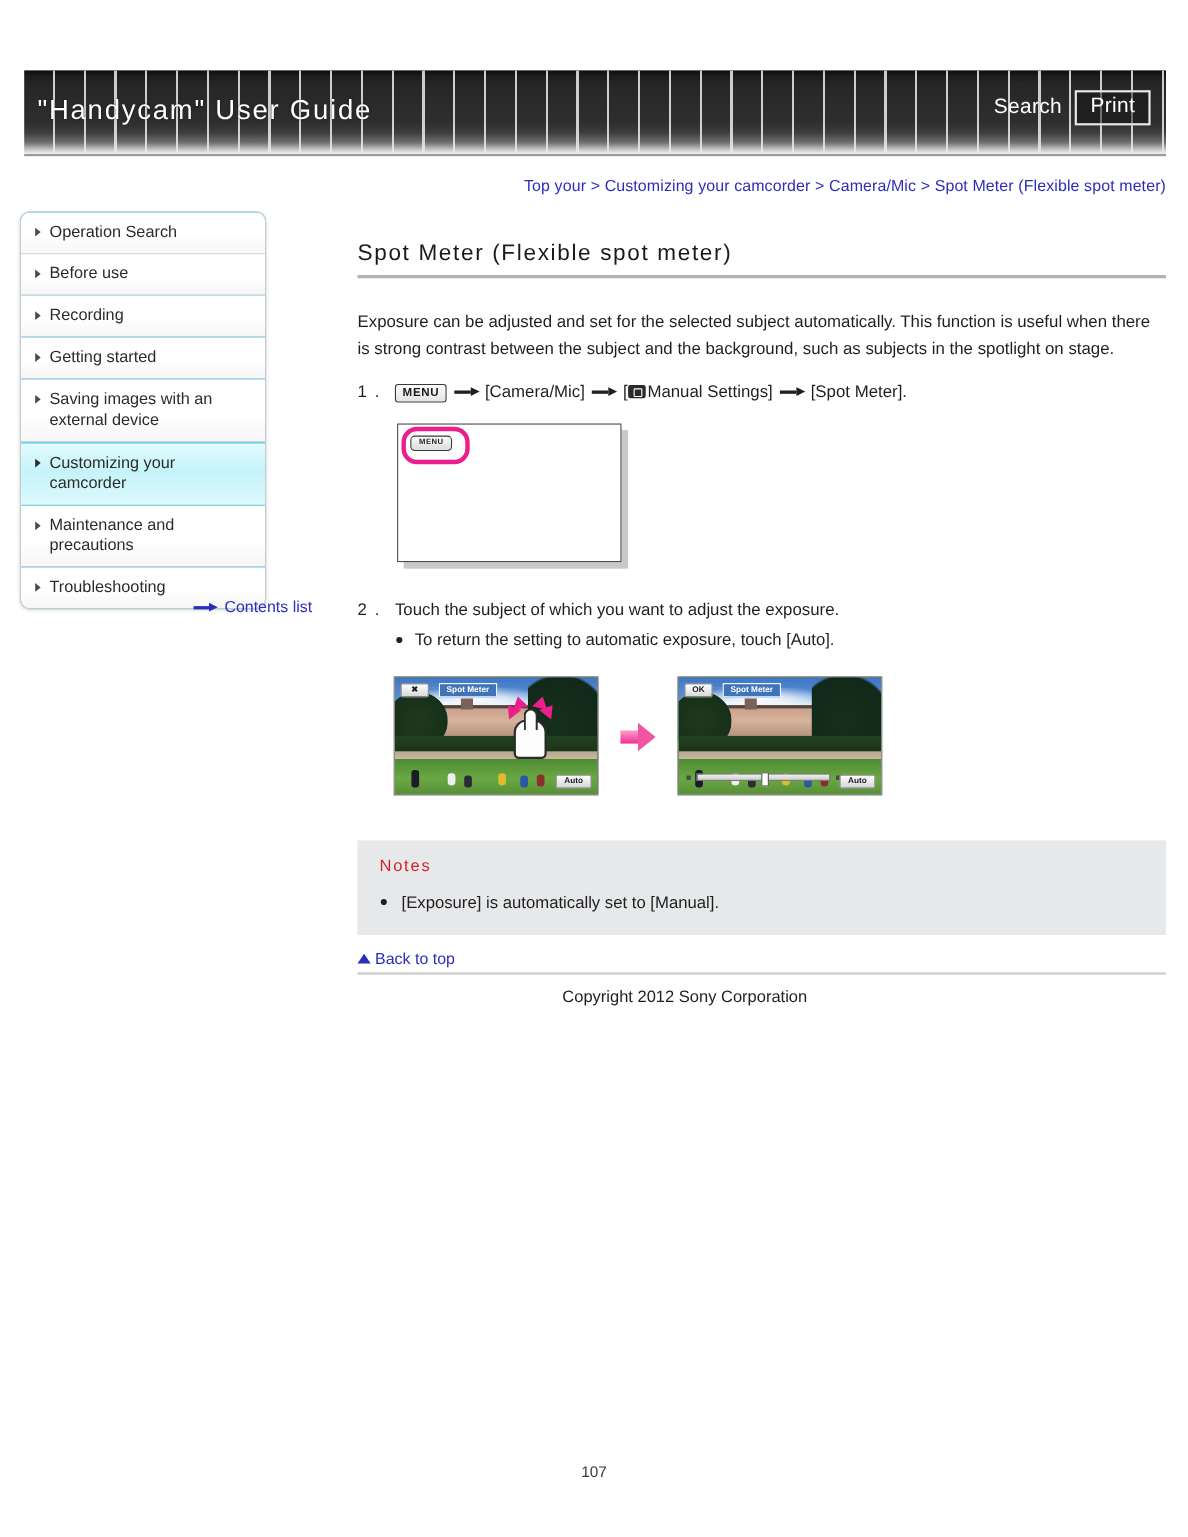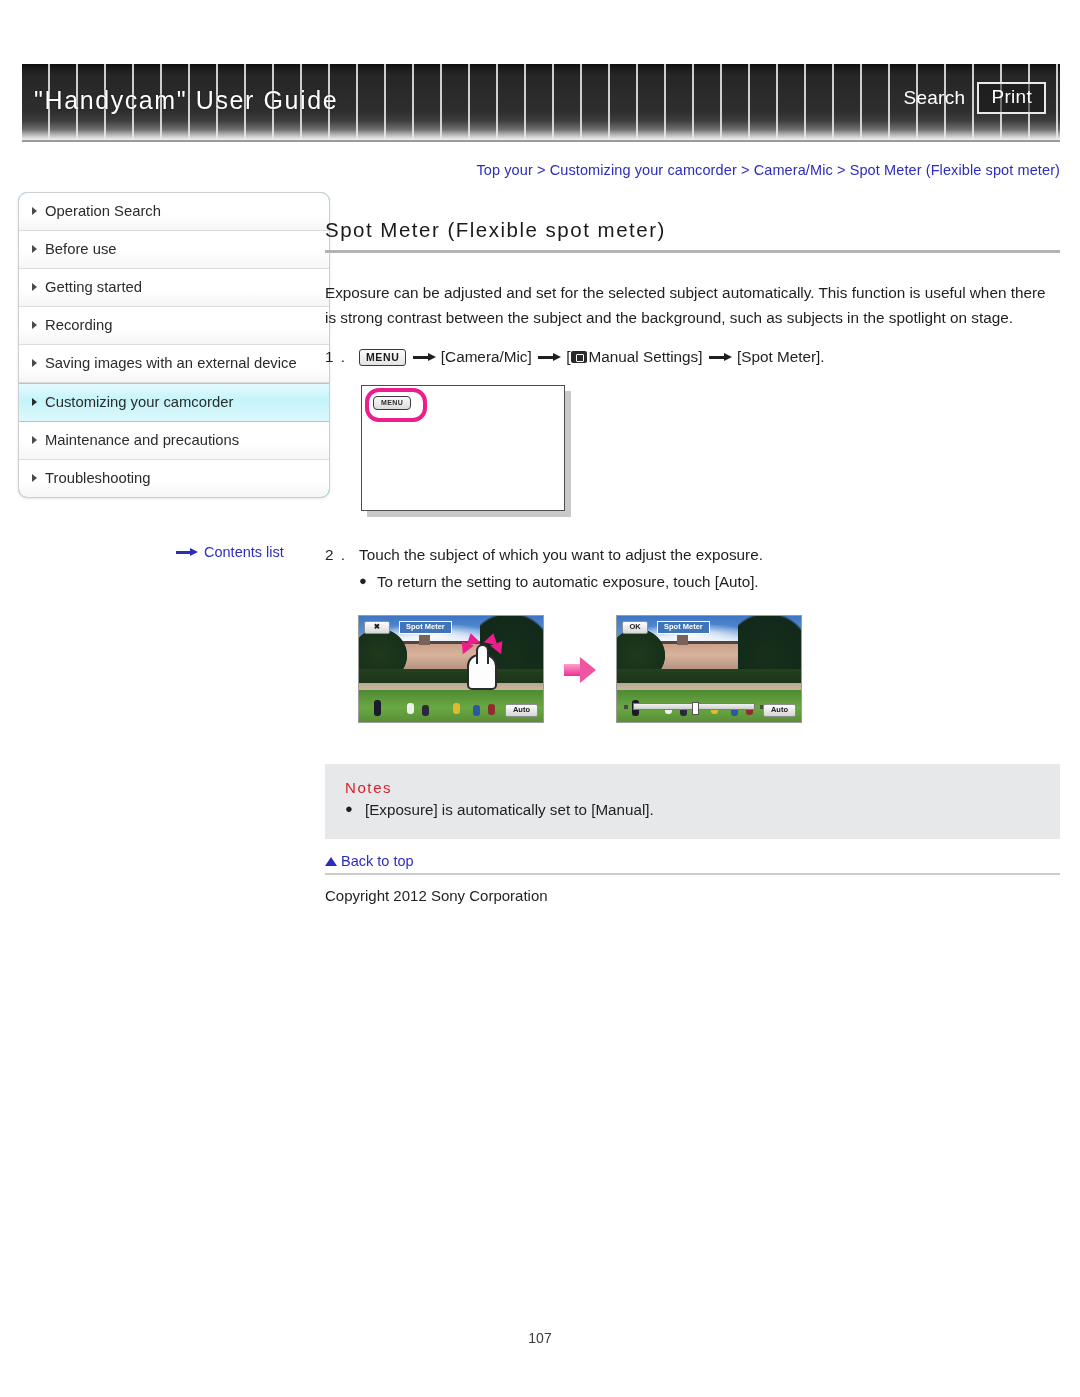--- a/index.html
+++ b/index.html
@@ -100,21 +100,21 @@
     white-space: nowrap;
   }
   .breadcrumb .crumb { color: #2d2dbb; cursor: pointer; }
   .breadcrumb .sep { color: #2d2dbb; }
 
   
   .sidebar {
     position: absolute;
     left: 18px;
     top: 192px;
-    width: 312px;
+    width: 224px;
     border: 1px solid #cfcfcf;
     border-radius: 9px;
     background: #0ea5e9;
     box-shadow: 0 1px 3px rgba(0,0,0,0.10);
     overflow: hidden;
   }
   .nav-item {
     position: relative;
     padding: 9px 10px 9px 26px;
     font-size: 14.8px;
@@ -520,21 +520,21 @@
   
   .notes {
     margin: 36px 0 0 0;
     background: #e6e8ea;
     padding: 15px 20px 17px 20px;
   }
   .notes-head {
     color: #d9202a;
     font-size: 15px;
     letter-spacing: 1.6px;
-    margin-bottom: 3px;
+    margin-bottom: 14px;
   }
   .notes-item {
     display:flex;
     font-size: 15.2px;
     color: #1f1f1f;
     line-height:1.5;
   }
   .notes-item .dot { flex:none; width:20px; font-size:13px; }
 
   .backtop {
@@ -556,21 +556,21 @@
   .footer-rule {
     margin-top: 4px;
     height: 2px;
     background: #cccccc;
     width: 735px;
   }
   .copyright {
     margin-top: 12px;
     font-size: 15px;
     color: #1f1f1f;
-    text-align: left;
+    text-align: center;
     padding-right: 140px;
   }
 
   .page-number {
     position:absolute;
     left:0; right:0;
     top: 1330px;
     text-align:center;
     font-size:14px;
     color:#3a3a3a;
@@ -605,25 +605,25 @@
   <div class="nav-item">
     <span class="bullet"></span>
     <span>Operation Search</span>
   </div>
   <div class="nav-item">
     <span class="bullet"></span>
     <span>Before use</span>
   </div>
   <div class="nav-item">
     <span class="bullet"></span>
-    <span>Getting started</span>
+    <span>Recording</span>
   </div>
   <div class="nav-item">
     <span class="bullet"></span>
-    <span>Recording</span>
+    <span>Getting started</span>
   </div>
   <div class="nav-item">
     <span class="bullet"></span>
     <span>Saving images with an external device</span>
   </div>
   <div class="nav-item active">
     <span class="bullet"></span>
     <span>Customizing your camcorder</span>
   </div>
   <div class="nav-item">

